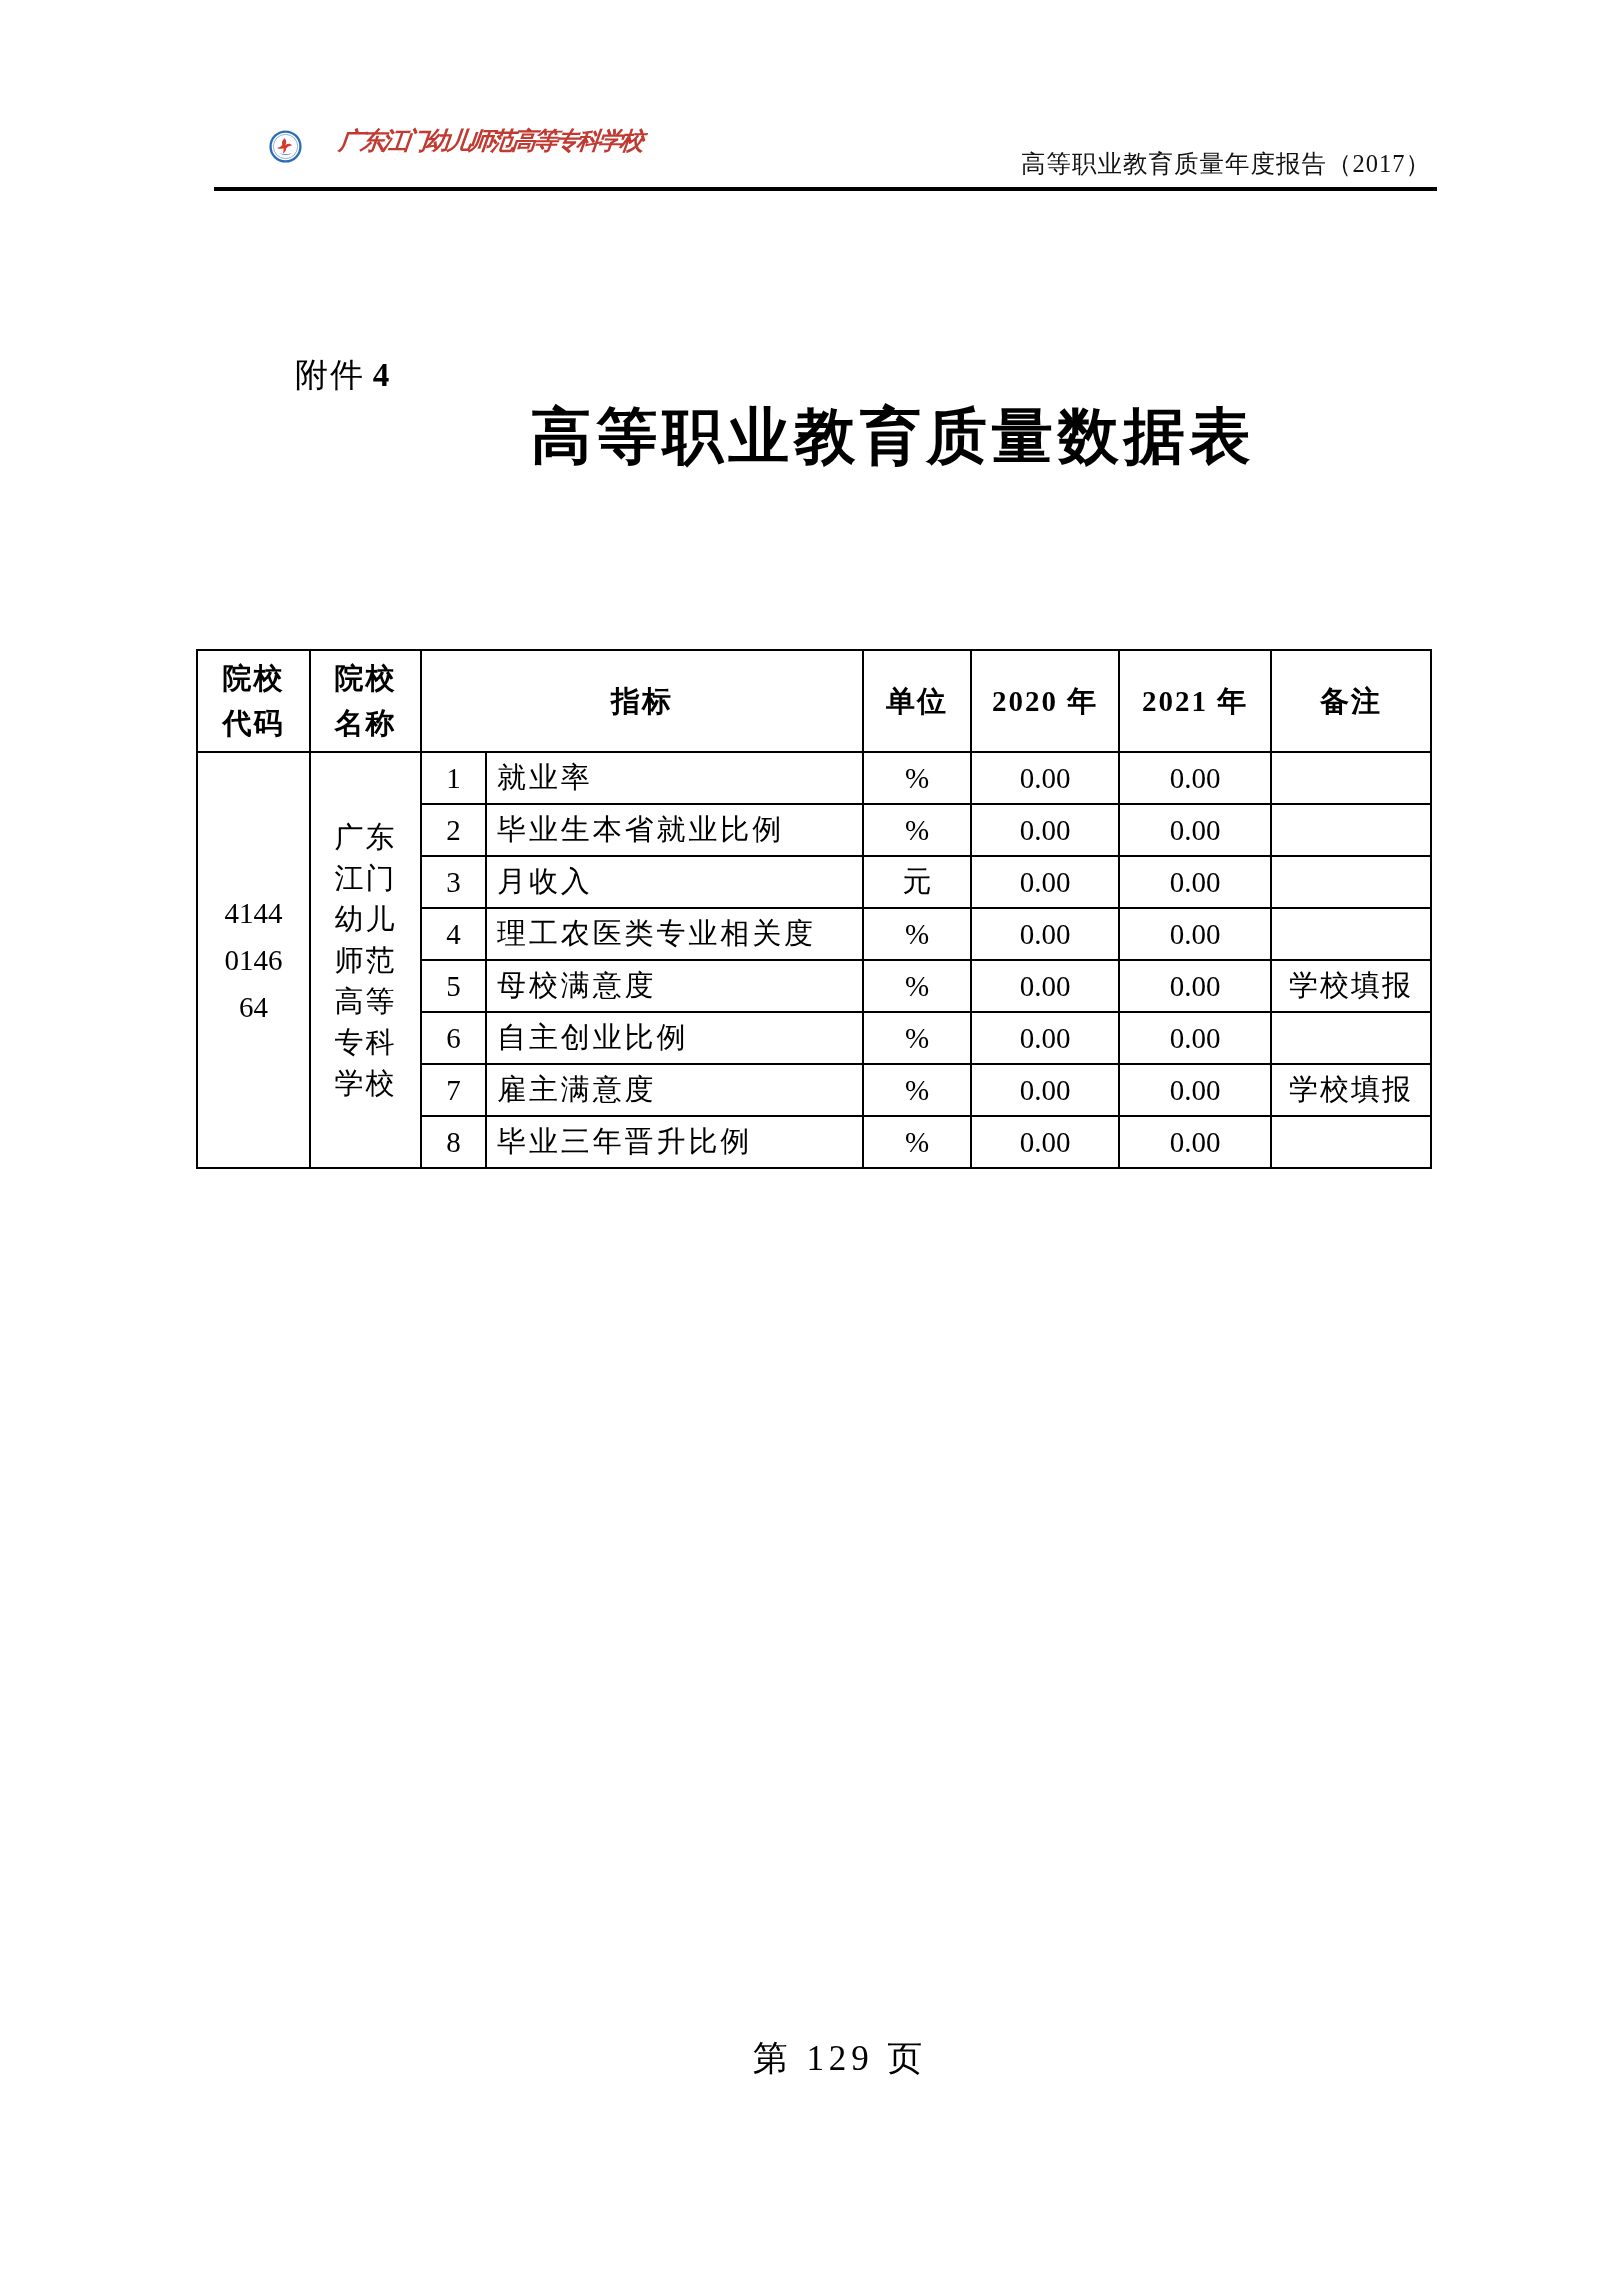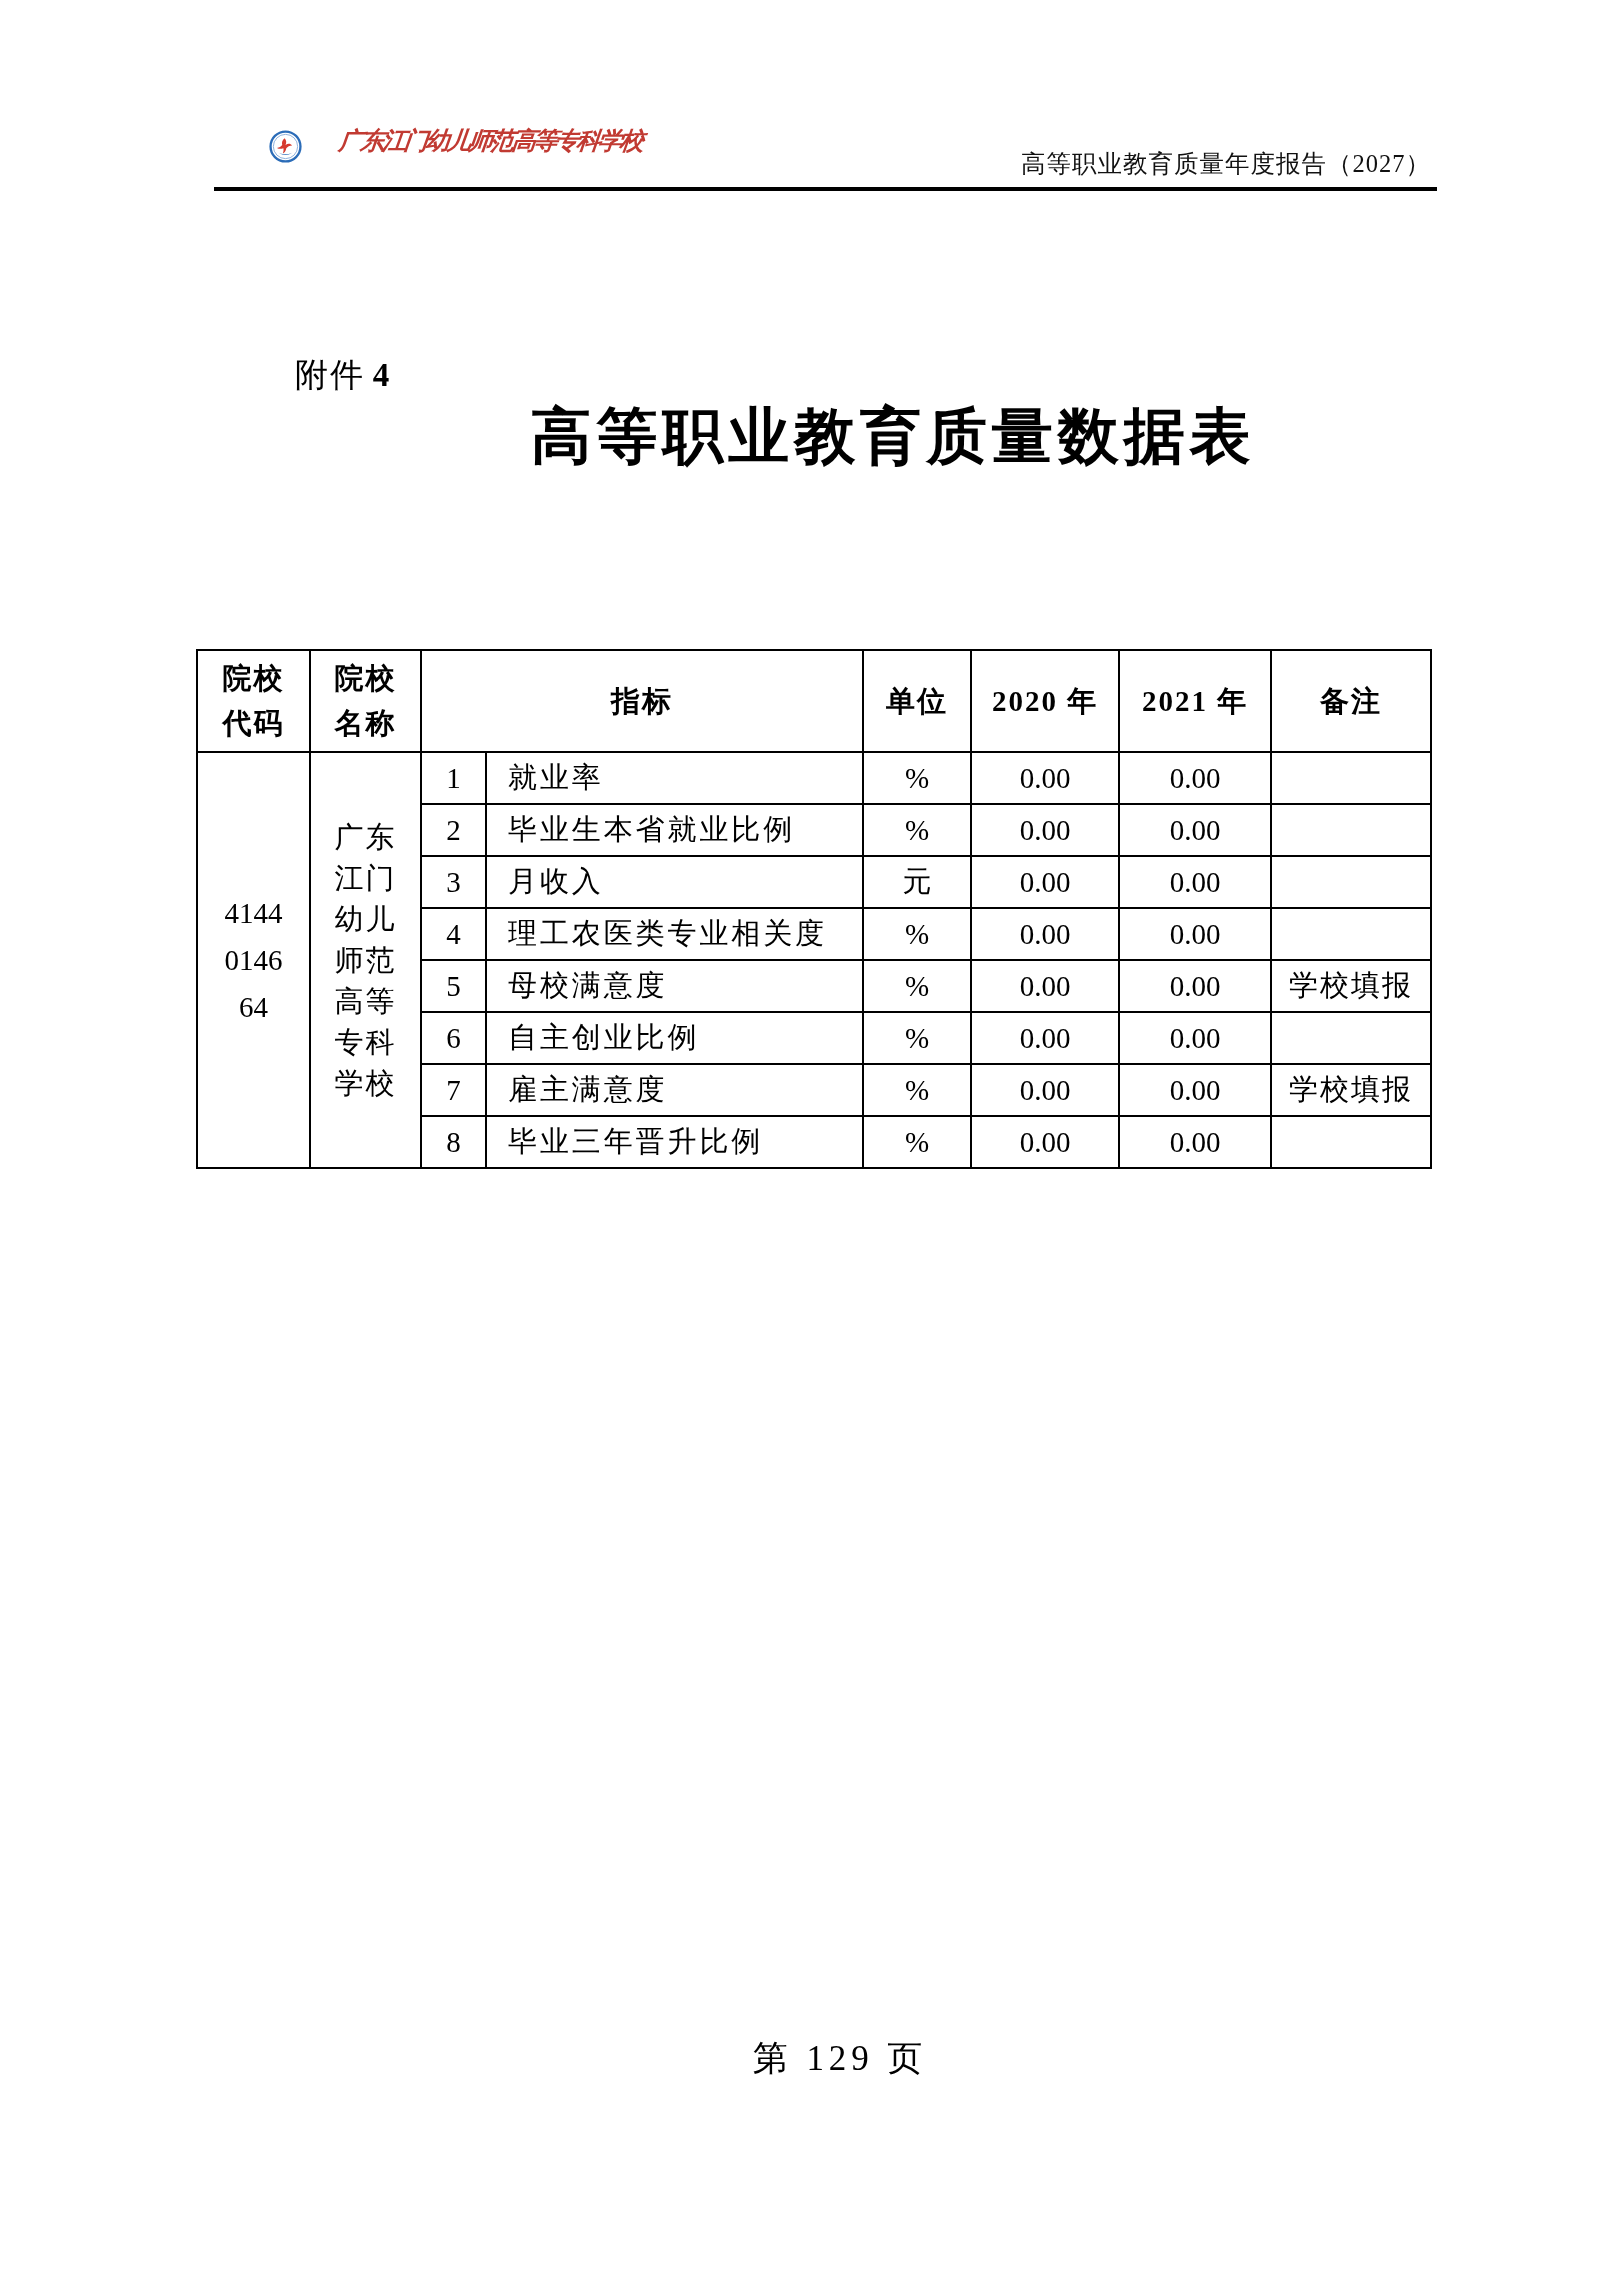--- a/index.html
+++ b/index.html
@@ -62,21 +62,21 @@
     border: 2.9px solid #000;
     font-size: 29px;
   }
   .score-table th, .score-table td {
     border: 2px solid #000;
     text-align: center; vertical-align: middle;
     overflow: hidden;
   }
   .score-table thead th { height: 102px; font-weight: bold; line-height: 45px; letter-spacing: 2px; }
   .score-table tbody td { height: 52px; }
-  .cell-indicator { text-align: left !important; padding-left: 21px; letter-spacing: 2.9px; }
+  .cell-indicator { text-align: left !important; padding-left: 10px; letter-spacing: 2.9px; }
   .cell-code { line-height: 47px; letter-spacing: 0; }
   .cell-name { line-height: 41px; letter-spacing: 2px; }
   .cell-code span, .cell-name span { display: block; }
   .cell-remark { letter-spacing: 2px; margin-top: 21px; }
   
   .note {
     position: absolute; left: 220px; top: 1225px;
     font-size: 30px; letter-spacing: 2px;
   }
   .footer {
@@ -92,21 +92,21 @@
 
   <div class="logo">
     <svg width="33" height="33" viewBox="0 0 34 34">
       <circle cx="17" cy="17" r="15.4" fill="#ffffff" stroke="#2b6cb8" stroke-width="2.4"></circle>
       <circle cx="17" cy="17" r="12.5" fill="none" stroke="#7fa7d8" stroke-width="0.9"></circle>
       <path d="M16.2 8.5 c1.8 2.2 2 4.6 0.8 7 c2.6 -1.8 5 -1.6 6.8 0.4 c-2.6 0.2 -4.6 1.2 -6 2.8 c-0.4 2.6 -1.6 4.4 -3.6 5.6 c0.8 -2 1 -3.8 0.6 -5.6 c-2.2 1 -4.4 1 -6.6 -0.2 c2.4 -0.4 4.2 -1.4 5.4 -3 c-0.6 -2.6 -0.2 -5 2.6 -7 z" fill="#d63a2f"></path>
       <path d="M10 23.4 q7 3.4 14 0 q-7 4.8 -14 0 z" fill="#2b6cb8"></path>
     </svg>
   </div>
   <div class="calligraphy">广东江门幼儿师范高等专科学校</div>
-  <div class="report-title">高等职业教育质量年度报告（2027）</div>
+  <div class="report-title">高等职业教育质量年度报告（2017）</div>
   <div class="header-rule"></div>
 
   <div class="annex">
     <span>附件</span><span class="annex-num">4</span>
   </div>
   <div class="main-title">高等职业教育质量数据表</div>
 
   <table class="score-table">
     <colgroup>
       <col style="width:113px">

